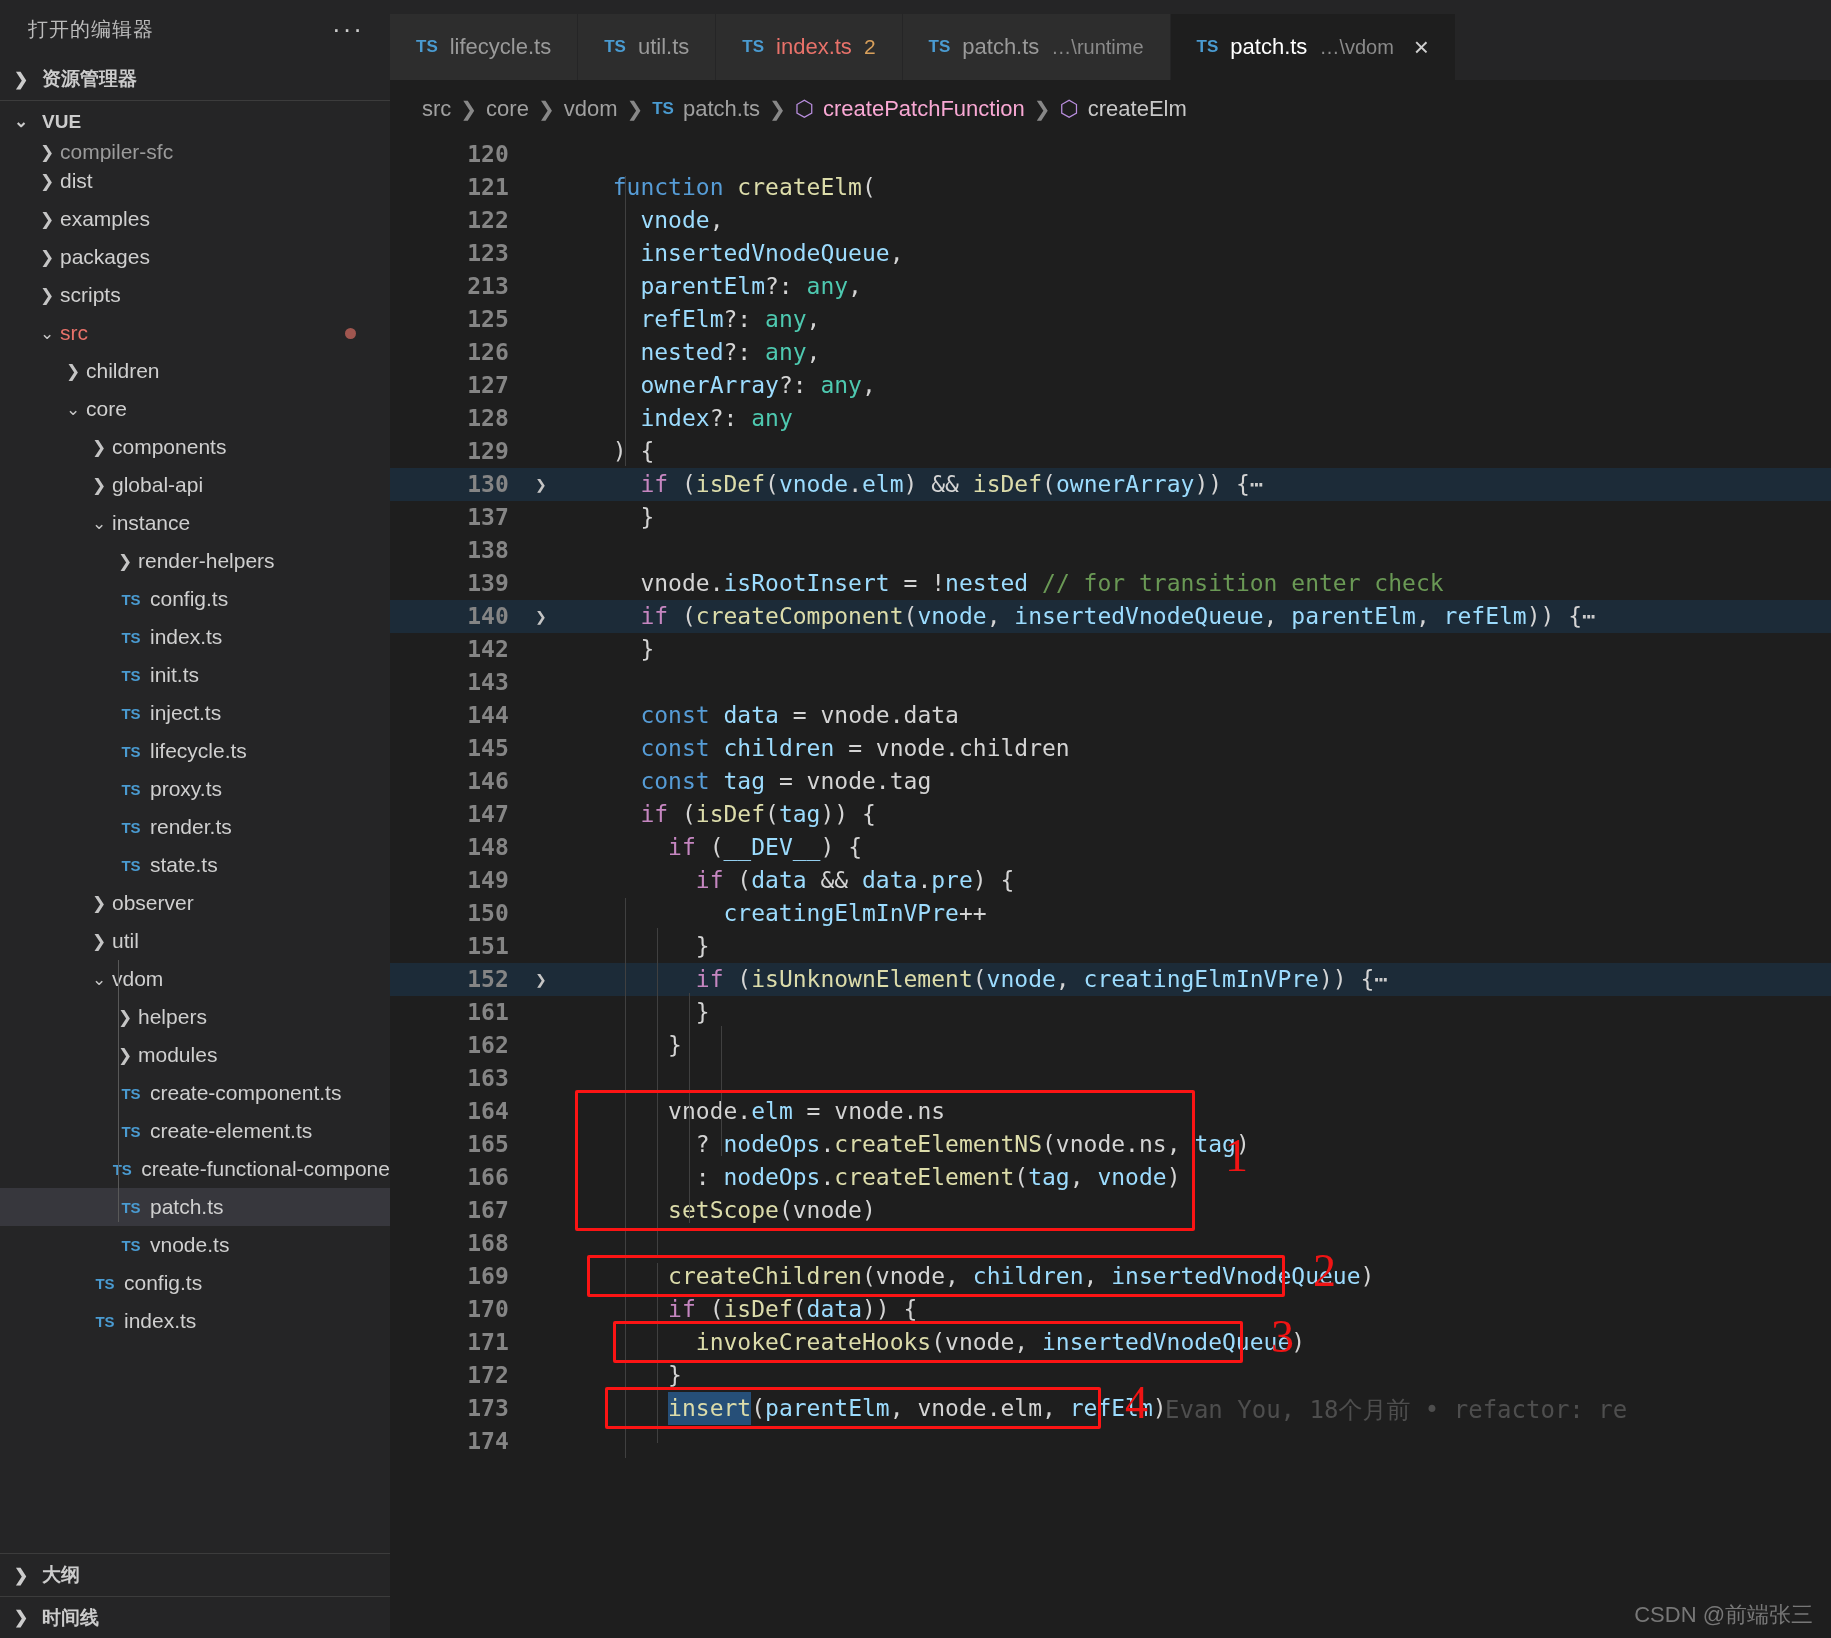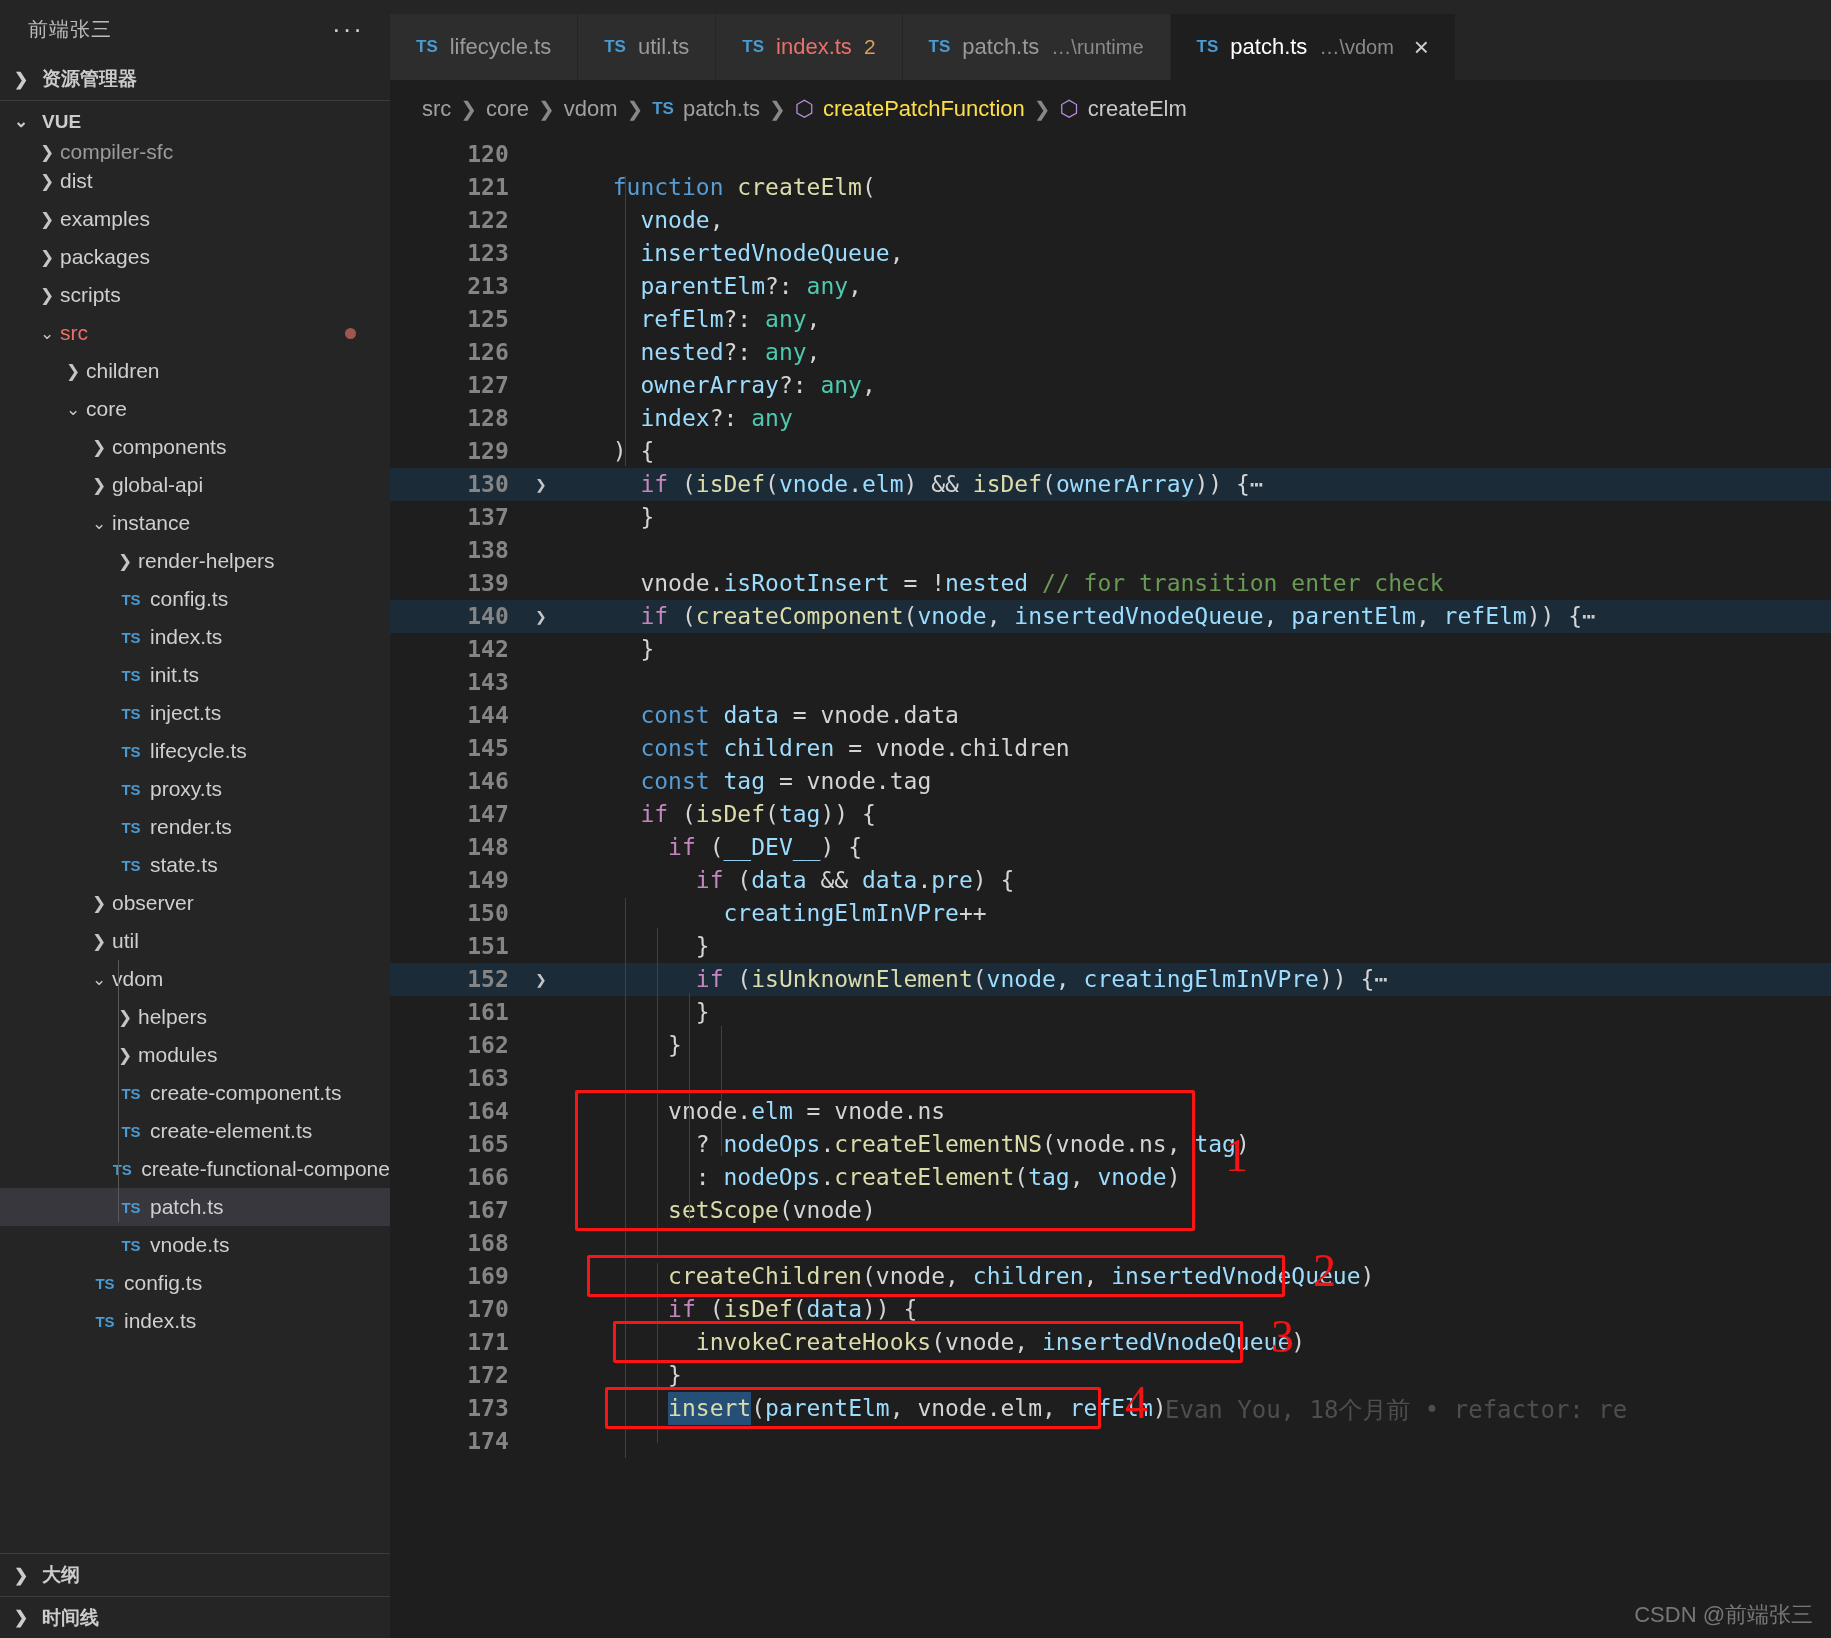--- a/index.html
+++ b/index.html
@@ -85,21 +85,21 @@
 
   .topstrip { position:absolute; left:0; top:0; height:14px; width:100%; background:#252526; }
 </style>
 </head>
 <body>
 
 <div class="app">
 
   <div class="sidebar">
     <div class="side-head">
-      <span class="title">前端张三</span>
+      <span class="title">打开的编辑器</span>
       <span class="dots">···</span>
     </div>
 
     <div class="sect-head first">
       <span class="chev">❯</span>
       <span>资源管理器</span>
     </div>
 
     <div class="sect-head">
       <span class="chev">⌄</span>
@@ -315,21 +315,21 @@
         <span>src</span>
         <span class="sep">❯</span>
         <span>core</span>
         <span class="sep">❯</span>
         <span>vdom</span>
         <span class="sep">❯</span>
         <span class="ts">TS</span>
         <span>patch.ts</span>
         <span class="sep">❯</span>
         <span class="cube">⬡</span>
-        <span style="color: #fde047;">createPatchFunction</span>
+        <span style="color: #f9a8d4;">createPatchFunction</span>
         <span class="sep">❯</span>
         <span class="cube">⬡</span>
         <span style="color: rgb(200, 200, 200);">createElm</span>
       </div>
     <div class="editor">
       <div class="gutterwrap" id="gutter">
           <div class="gl ln">
             <span class="num">120</span>
             <span class="fold"></span>
           </div>

